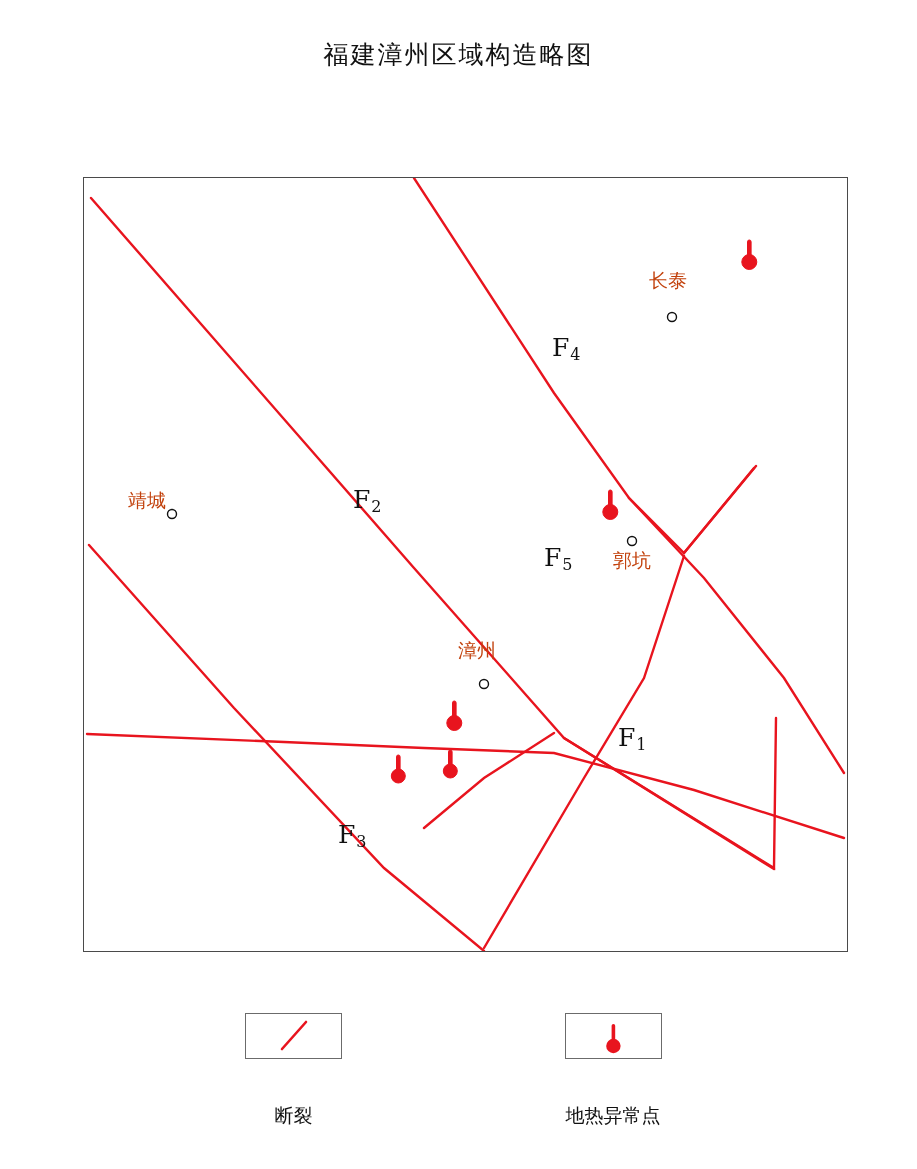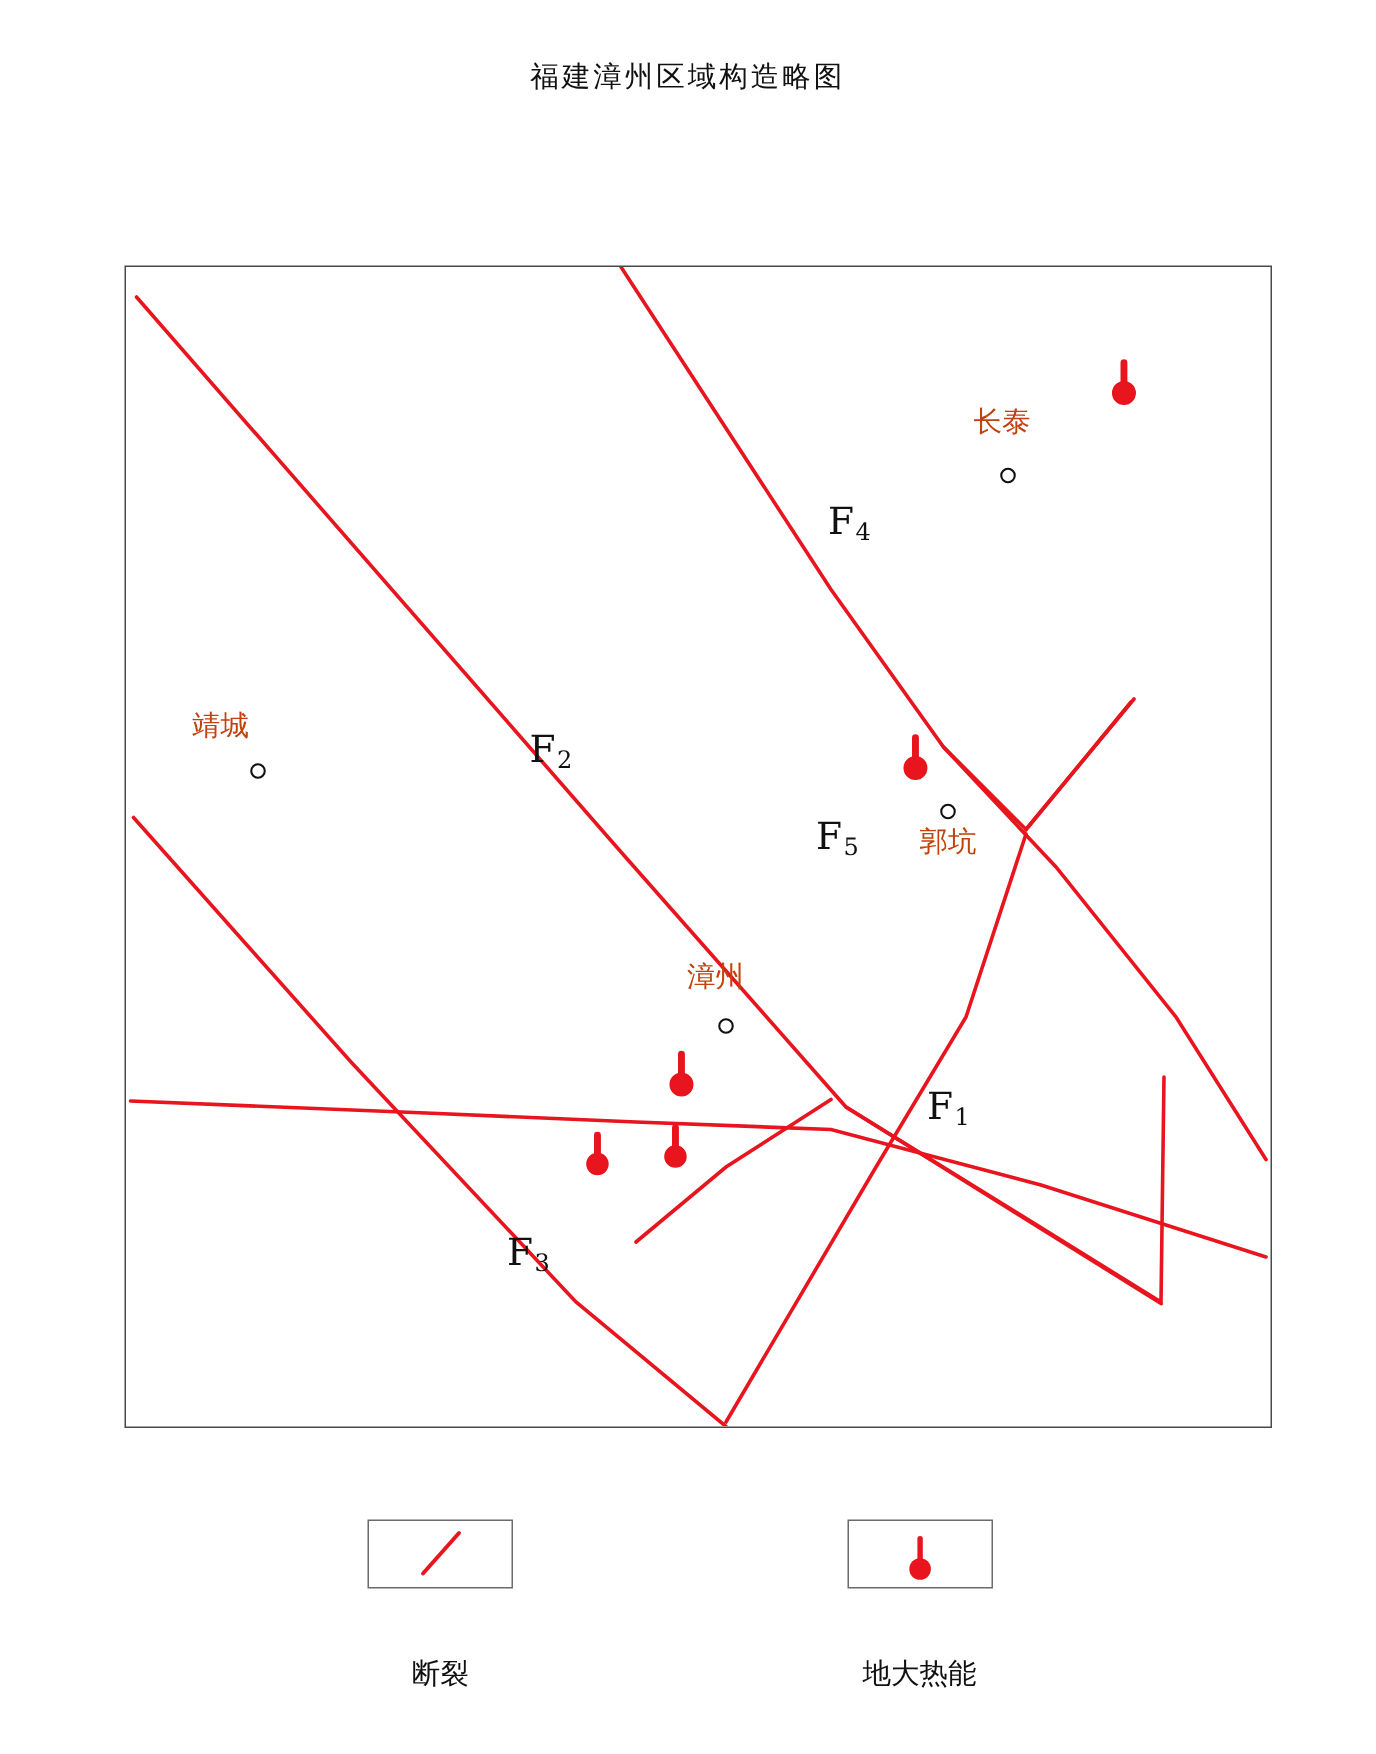--- a/index.html
+++ b/index.html
@@ -20,21 +20,21 @@
     left: 0; top: 0;
     width: 917px;
     height: 1169px;
   }
   .title {
     position: absolute;
     left: 0;
     top: 38px;
     width: 917px;
     text-align: center;
-    font-size: 19px;
+    font-size: 25px;
     letter-spacing: 2px;
     color: #111;
   }
   .scale {
     position: absolute;
     left: 0;
     top: 117px;
     width: 917px;
     text-align: center;
     font-size: 25px;
@@ -191,21 +191,21 @@
           <circle cx="366.3" cy="593" r="7"></circle>
         </g>
         <g>
           <rect x="312.5" y="577" width="3.6" height="16" rx="1.8"></rect>
           <circle cx="314.3" cy="598" r="7"></circle>
         </g>
       </g>
     </svg>
 
     <div class="map-label" style="left:565px; top:90px;">长泰</div>
-    <div class="map-label" style="left:44px; top:293px;">靖城</div>
+    <div class="map-label" style="left:44px; top:310px;">靖城</div>
     <div class="map-label" style="left:529px; top:370px;">郭坑</div>
     <div class="map-label" style="left:374px; top:460px;">漳州</div>
 
     <div class="fault-label" style="left:534px; top:545px;"><span>F</span><sub>1</sub></div>
     <div class="fault-label" style="left:269px; top:307px;"><span>F</span><sub>2</sub></div>
     <div class="fault-label" style="left:254px; top:642px;"><span>F</span><sub>3</sub></div>
     <div class="fault-label" style="left:468px; top:155px;"><span>F</span><sub>4</sub></div>
     <div class="fault-label" style="left:460px; top:365px;"><span>F</span><sub>5</sub></div>
   </div>
 
@@ -215,16 +215,16 @@
         <line x1="36" y1="35" x2="60" y2="8" stroke="#e8141e" stroke-width="2.6" stroke-linecap="round"></line>
       </svg>
     </div>
     <div class="legend-box" id="legend-box-geothermal">
       <svg width="95" height="44" viewBox="0 0 95 44" xmlns="http://www.w3.org/2000/svg">
         <rect x="45.6" y="10" width="3.6" height="17" rx="1.8" fill="#e8141e"></rect>
         <circle cx="47.4" cy="32" r="7.2" fill="#e8141e"></circle>
       </svg>
     </div>
     <div class="legend-caption" id="legend-caption-fault">断裂</div>
-    <div class="legend-caption" id="legend-caption-geothermal">地大热能</div>
+    <div class="legend-caption" id="legend-caption-geothermal">地热异常点</div>
   </div>
 
 </div>
 
 </body></html>

